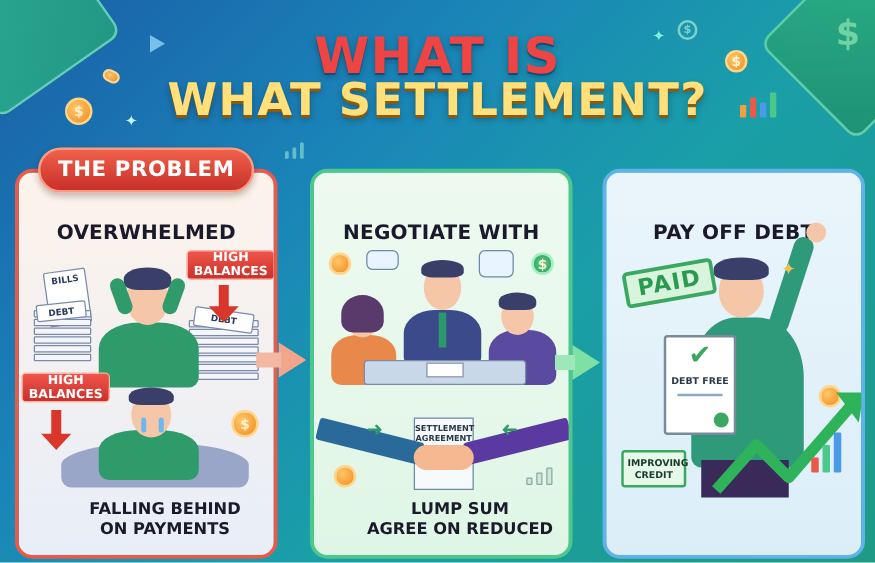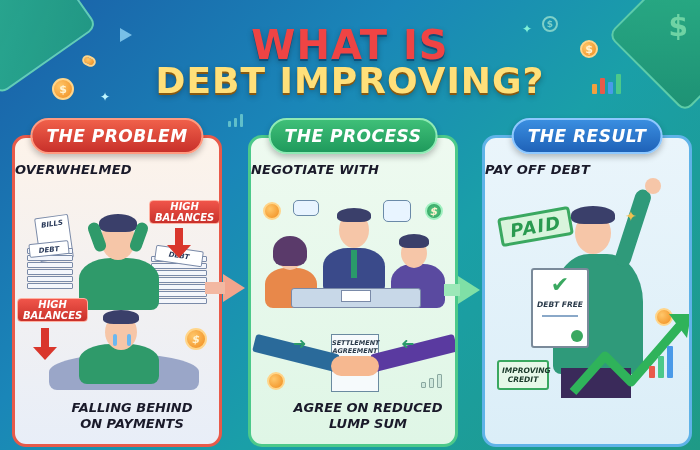--- a/index.html
+++ b/index.html
@@ -36,41 +36,41 @@
   .title {
     position: absolute; left: 0; right: 0; text-align: center;
     font-family: "DejaVu Sans", sans-serif; font-weight: bold;
   }
   .title-1 { top: 22px; font-size: 40px; color: #ef4444; letter-spacing: 1px;
     text-shadow: 0 2px 0 #0d4f7a, 0 3px 6px rgba(0,0,0,.3); }
   .title-2 { top: 60px; font-size: 36px; color: #ffe07a; letter-spacing: 1px;
     text-shadow: 0 2px 0 #8a5a10, 0 3px 6px rgba(0,0,0,.3); }
 
   .panel {
-    position: absolute; top: 135px; height: 312px; border-radius: 14px; overflow: visible; font-style: italic;
+    position: absolute; top: 135px; height: 312px; border-radius: 14px; overflow: visible;
   }
   .panel-inner { position:absolute; inset:0; border-radius: 14px; overflow:hidden; }
   .p-problem { left: 12px; width: 210px; background: linear-gradient(#fdf3ea, #e8eef8); border: 3px solid #e85a4a; }
   .p-process { left: 248px; width: 210px; background: linear-gradient(#eefaf0, #dff6e6); border: 3px solid #4cc98a; }
   .p-result  { left: 482px; width: 210px; background: linear-gradient(#eaf5fb, #dbeef8); border: 3px solid #5fb3e8; }
 
   .pill {
     position: absolute; top: -20px; left: 50%; transform: translateX(-50%);
     height: 36px; border-radius: 18px; padding: 0 14px; white-space: nowrap;
     display:flex; align-items:center; justify-content:center;
     color:#fff; font-weight:bold; font-size: 17px; letter-spacing: .5px; z-index: 3;
     box-shadow: 0 3px 6px rgba(0,0,0,.25);
   }
   .pill-red { background: linear-gradient(#f0604a, #c8302a); border: 2px solid #ff9a80; }
   .pill-green { background: linear-gradient(#3fbf78, #1f9a5c); border: 2px solid #8eeab4; }
   .pill-blue { background: linear-gradient(#3a8ee0, #1f62b8); border: 2px solid #8ec8ff; }
 
   .subhead {
-    position: absolute; top: 24px; left: 0; right: 0; 
-    font-weight: bold; font-size: 13px; color: #1a1a2a; line-height: 16px; letter-spacing:.2px;
+    position: absolute; top: 40px; left: 0; right: 0; text-align: center;
+    font-weight: bold; font-size: 16px; color: #1a1a2a; line-height: 16px; letter-spacing:.2px;
   }
   .footer-text {
     position: absolute; bottom: 12px; left: 0; right: 0; text-align: center;
     font-weight: bold; font-size: 13px; color: #1a1a2a; line-height: 16px; margin-left: 30px;
   }
   .caption-mid {
     position: absolute; left:0; right:0; text-align:center; font-weight:bold; font-size: 11.5px; color:#1a2a2a;
   }
 
   .tag-red {
@@ -139,21 +139,21 @@
   <span style="height:12px;background:#4a9ae8;"></span>
   <span style="height:20px;background:#4cc98a;"></span>
 </div>
 <div class="mini-chart" style="left:228px;top:114px;opacity:.6;">
   <span style="height:6px;background:#8fe8d8;width:3px;"></span>
   <span style="height:9px;background:#8fe8d8;width:3px;"></span>
   <span style="height:13px;background:#8fe8d8;width:3px;"></span>
 </div>
 
 <div class="title title-1">WHAT IS</div>
-<div class="title title-2">DEBT IMPROVING?</div>
+<div class="title title-2">WHAT SETTLEMENT?</div>
 
 <div class="panel p-problem">
   <div class="pill pill-red">THE PROBLEM</div>
   <div class="panel-inner">
     <div class="subhead">
       <div>OVERWHELMED</div>
     </div>
 
     <div class="paper" style="left:22px;top:78px;width:34px;height:44px;transform:rotate(-8deg);">BILLS</div>
     <div class="paper-stack" style="left:12px;top:110px;width:46px;height:44px;">
@@ -209,21 +209,20 @@
     <div class="footer-text">
       <div>FALLING BEHIND</div>
       <div>ON PAYMENTS</div>
     </div>
   </div>
 </div>
 
 <div class="flow-arrow flow-arrow-1"></div>
 
 <div class="panel p-process">
-  <div class="pill pill-green">THE PROCESS</div>
   <div class="panel-inner">
     <div class="subhead">
       <div>NEGOTIATE WITH</div>
     </div>
 
     <div>
       <div class="coin" style="left:12px;top:64px;width:18px;height:18px;"></div>
       <div class="bubble" style="left:42px;top:62px;width:26px;height:16px;"></div>
       <div class="bubble" style="left:132px;top:62px;width:28px;height:22px;"></div>
       <div class="coin" style="left:174px;top:64px;width:18px;height:18px;background:radial-gradient(circle,#5fd08a,#2a9a5a);border-color:#a0f0c0;">$</div>
@@ -258,30 +257,29 @@
     <div style="position:absolute;left:42px;top:196px;color:#2a9a6a;font-size:16px;font-weight:bold;">➜</div>
     <div style="position:absolute;left:150px;top:196px;color:#2a9a6a;font-size:16px;font-weight:bold;transform:scaleX(-1);">➜</div>
     <div class="coin" style="left:16px;top:234px;width:18px;height:18px;"></div>
     <div class="mini-chart" style="left:170px;top:236px;">
       <span style="height:6px;background:#cfe8dc;border:1px solid #8aa8a0;"></span>
       <span style="height:10px;background:#cfe8dc;border:1px solid #8aa8a0;"></span>
       <span style="height:14px;background:#cfe8dc;border:1px solid #8aa8a0;"></span>
     </div>
 
     <div class="footer-text">
+      <div>LUMP SUM</div>
       <div>AGREE ON REDUCED</div>
-      <div>LUMP SUM</div>
     </div>
   </div>
 </div>
 
 <div class="flow-arrow flow-arrow-2"></div>
 
 <div class="panel p-result">
-  <div class="pill pill-blue">THE RESULT</div>
   <div class="panel-inner">
     <div class="subhead">
       <div>PAY OFF DEBT</div>
     </div>
 
     <div>
       <div class="body" style="left:68px;top:116px;width:90px;height:120px;background:#2f9a7a;"></div>
       <div style="position:absolute;left:140px;top:50px;width:16px;height:80px;background:#2f9a7a;border-radius:8px;transform:rotate(18deg);"></div>
       <div class="head" style="left:160px;top:40px;width:16px;height:16px;"></div>
       <div class="head" style="left:90px;top:74px;width:36px;height:42px;"></div>

